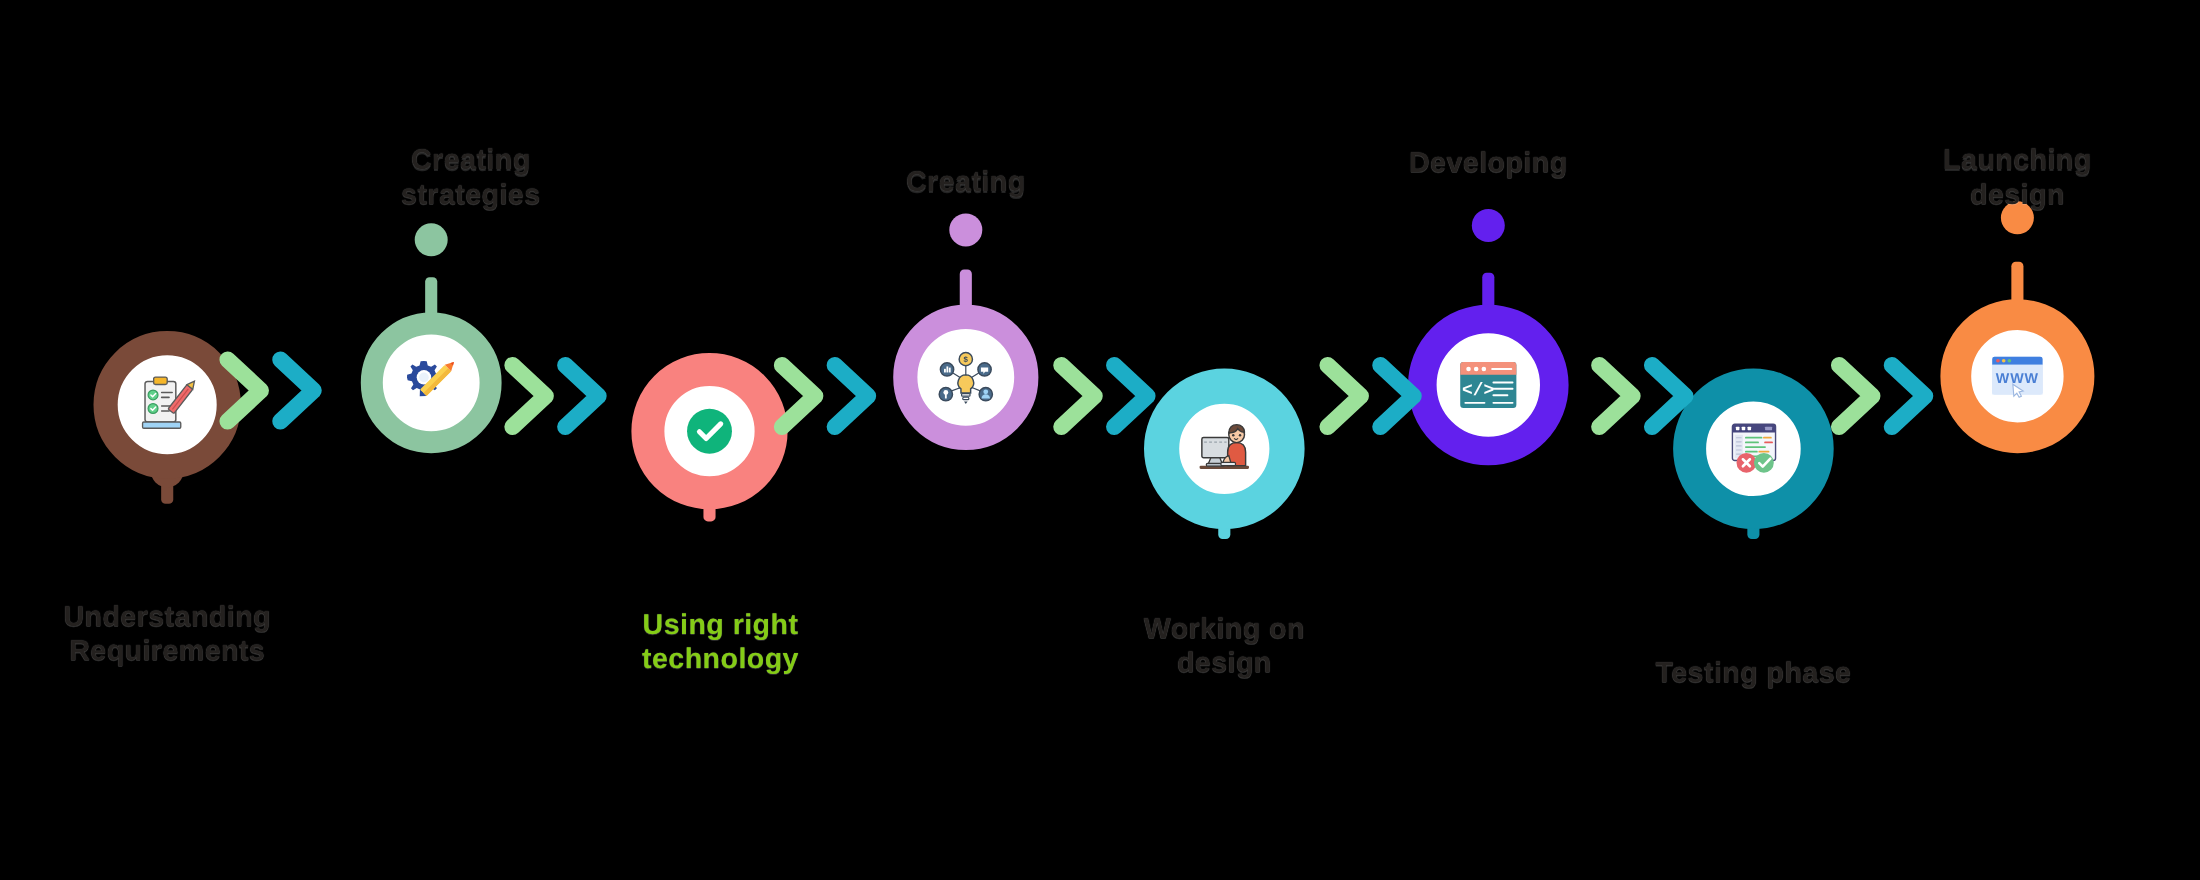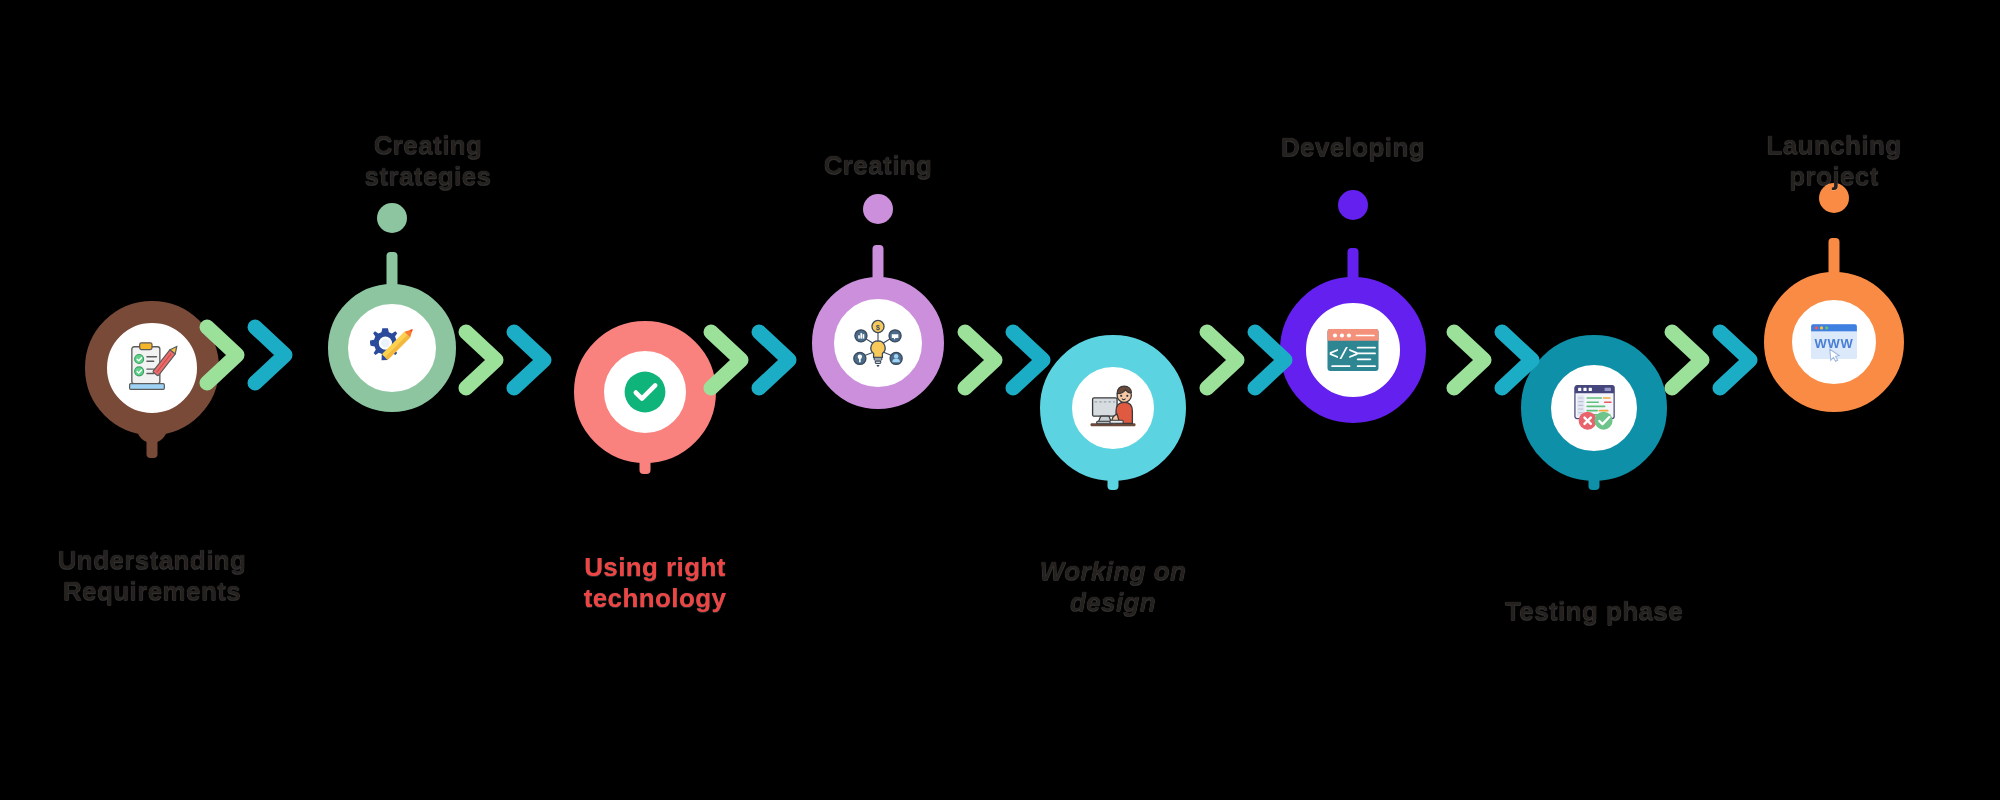--- a/index.html
+++ b/index.html
@@ -144,21 +144,21 @@
       <div class="stem" style="width: 11px; height: 82px; background: rgb(249, 130, 127); top: 71px;"></div>
       <div class="stem-dot" style="width: 30px; height: 30px; background: rgb(249, 130, 127); top: 123px;"></div>
       <div class="ring" style="width: 142px; height: 142px; border: 30px solid rgb(249, 130, 127); background: rgb(255, 255, 255);"></div>
       <div class="icon-wrap">
         <svg width="51" height="51" viewBox="0 0 100 100" xmlns="http://www.w3.org/2000/svg">
       <circle cx="50" cy="50" r="40" fill="#0FB47B"></circle>
       <path d="M32 51 L44 63 L70 37" stroke="#ffffff" stroke-width="9" fill="none" stroke-linecap="round" stroke-linejoin="round"></path>
         </svg>
       </div>
     </div>
-    <div class="label" style="left: 655px; top: 552px; color: #ef4444;">Using right
+    <div class="label" style="left: 655px; top: 552px; color: #84cc16;">Using right
 technology</div>
     <div class="node" style="left: 878px; top: 343px; width: 132px; height: 132px;">
       <div class="stem" style="width: 11px; height: 98px; background: rgb(203, 143, 220); bottom: 66px;"></div>
       <div class="stem-dot" style="width: 30px; height: 30px; background: rgb(203, 143, 220); top: -68px;"></div>
       <div class="ring" style="width: 132px; height: 132px; border: 22px solid rgb(203, 143, 220); background: rgb(255, 255, 255);"></div>
       <div class="icon-wrap">
         <svg width="55" height="55" viewBox="0 0 100 100" xmlns="http://www.w3.org/2000/svg">
       <g stroke="#3a4a5c" stroke-width="2" fill="none">
         <line x1="50" y1="52" x2="50" y2="26"></line>
         <line x1="50" y1="56" x2="24" y2="40"></line>
@@ -205,21 +205,21 @@
       <circle cx="72" cy="25" r="14" fill="#f6c9a6" stroke="#3a3a3a" stroke-width="2.6"></circle>
       <path d="M58 22c0-10 6-15 14-15s14 5 14 13c-4 1-9-2-12-6-2 5-9 8-16 8z" fill="#6b4a3a" stroke="#3a3a3a" stroke-width="2.4"></path>
       <circle cx="66" cy="26" r="2.2" fill="#3a3a3a"></circle>
           <circle cx="78" cy="26" r="2.2" fill="#3a3a3a"></circle>
       <path d="M68 32c2 2 4 2 6 0" stroke="#3a3a3a" stroke-width="2" fill="none" stroke-linecap="round"></path>
       <path d="M58 62c-6 2-10 8-10 14h14z" fill="#f6c9a6" stroke="#3a3a3a" stroke-width="2.4"></path>
       <rect x="44" y="74" width="26" height="6" rx="2" fill="#e6eaee" stroke="#3a3a3a" stroke-width="2.2"></rect>
         </svg>
       </div>
     </div>
-    <div class="label" style="left: 1113px; top: 556px; color: rgb(36, 33, 31); font-style: italic;">Working on
+    <div class="label" style="left: 1113px; top: 556px; color: rgb(36, 33, 31);">Working on
 design</div>
     <div class="node" style="left: 1353px; top: 350px; width: 146px; height: 146px;">
       <div class="stem" style="width: 11px; height: 102px; background: rgb(99, 32, 238); bottom: 73px;"></div>
       <div class="stem-dot" style="width: 30px; height: 30px; background: rgb(99, 32, 238); top: -72px;"></div>
       <div class="ring" style="width: 146px; height: 146px; border: 26px solid rgb(99, 32, 238); background: rgb(255, 255, 255);"></div>
       <div class="icon-wrap">
         <svg width="58" height="58" viewBox="0 0 100 100" xmlns="http://www.w3.org/2000/svg">
       <rect x="6" y="14" width="88" height="72" rx="5" fill="#2E8693"></rect>
       <path d="M6 19a5 5 0 015-5h78a5 5 0 015 5v15H6z" fill="#F4917B"></path>
       <circle cx="19" cy="25" r="3.6" fill="#ffffff"></circle>
@@ -289,21 +289,21 @@
       <circle cx="16" cy="23" r="3.2" fill="#ef5b5b"></circle>
       <circle cx="26" cy="23" r="3.2" fill="#f5c144"></circle>
       <circle cx="36" cy="23" r="3.2" fill="#5ec37a"></circle>
       <rect x="6" y="30" width="88" height="52" fill="#dce9fb"></rect>
       <text x="50" y="62" font-family="Liberation Sans, sans-serif" font-size="25" font-weight="bold" letter-spacing="1.5" text-anchor="middle" fill="#4a7fd4">WWW</text>
       <path d="M42 64l18 12-7 1.6 4 7.4-4 2-4-7.4-5.2 5.4z" fill="#ffffff" stroke="#9cb7e0" stroke-width="2"></path>
         </svg>
       </div>
     </div>
     <div class="label" style="left: 1834px; top: 130px; color: rgb(36, 33, 31);">Launching
-project</div>
+design</div>
     <div class="chev-group" style="left: 253px; top: 355px;">
       <svg width="108" height="76" viewBox="0 0 108 76" xmlns="http://www.w3.org/2000/svg">
     <path d="M8 10 L38 38 L8 66" stroke="#9CE19A" stroke-width="15" fill="none" stroke-linecap="round" stroke-linejoin="round"></path>
     <path d="M56 10 L86 38 L56 66" stroke="#1CADC6" stroke-width="15" fill="none" stroke-linecap="round" stroke-linejoin="round"></path>
   </svg>
     </div>
     <div class="chev-group" style="left: 512px; top: 360px;">
       <svg width="108" height="76" viewBox="0 0 108 76" xmlns="http://www.w3.org/2000/svg">
     <path d="M8 10 L38 38 L8 66" stroke="#9CE19A" stroke-width="15" fill="none" stroke-linecap="round" stroke-linejoin="round"></path>
     <path d="M56 10 L86 38 L56 66" stroke="#1CADC6" stroke-width="15" fill="none" stroke-linecap="round" stroke-linejoin="round"></path>

